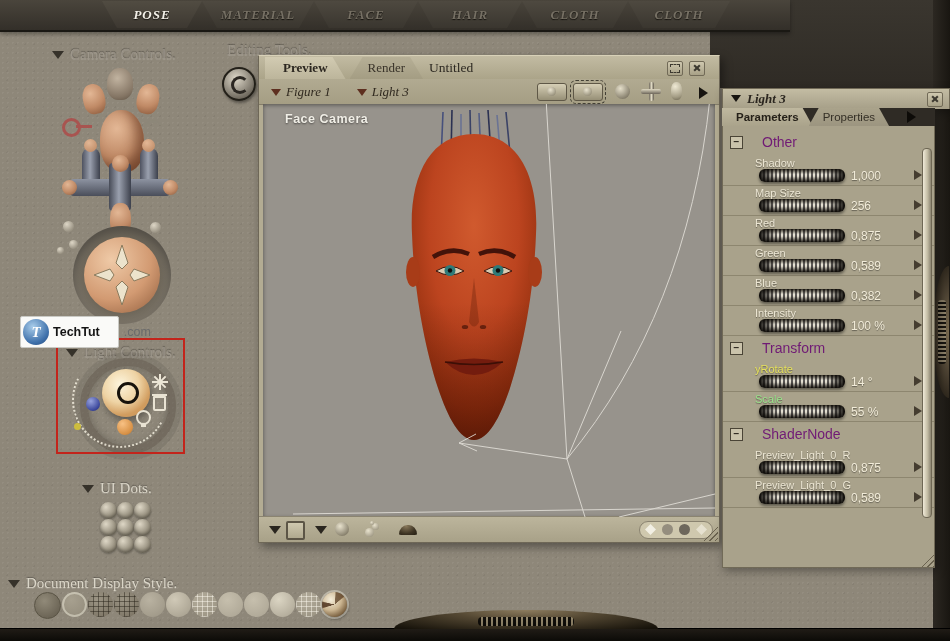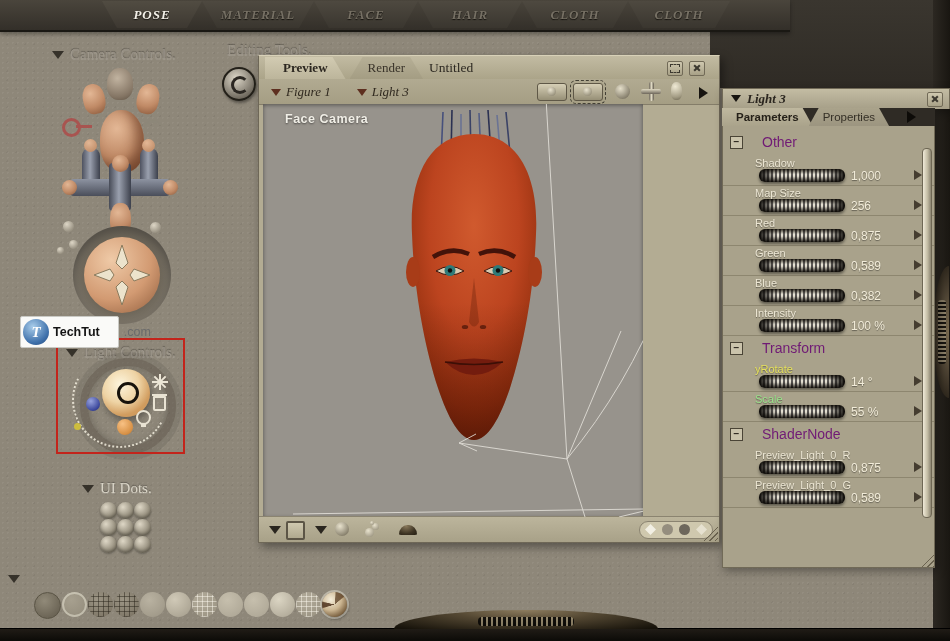--- a/index.html
+++ b/index.html
@@ -199,21 +199,21 @@
   .cross-ic{left:382px;top:3px;width:20px;height:19px;}
   .cross-ic::before{content:'';position:absolute;left:8px;top:0;width:5px;height:19px;border-radius:2px;
     background:linear-gradient(90deg,#6d665a,#ded8c2,#5f584c);}
   .cross-ic::after{content:'';position:absolute;left:0;top:7px;width:20px;height:5px;border-radius:2px;
     background:linear-gradient(#ded8c2,#6d665a);}
   .finger-ic{left:412px;top:3px;width:11px;height:18px;border-radius:45% 45% 40% 40%;
     background:radial-gradient(circle at 38% 25%,#efe9d4,#a39c84 70%,#6d6652);}
   .more-tri{left:440px;top:8px;width:0;height:0;border-top:6px solid transparent;
     border-bottom:6px solid transparent;border-left:9px solid #17140f;position:absolute;cursor:pointer;}
 
-  .viewport{position:absolute;left:4px;top:48px;width:380px;height:413px;background:#97938c;
+  .viewport{position:absolute;left:4px;top:48px;width:452px;height:413px;background:#97938c;
     box-shadow:inset 0 1px 4px rgba(0,0,0,.45);overflow:hidden;}
   .cam-label{position:absolute;left:22px;top:8px;font:bold 12.5px "Liberation Sans",sans-serif;
     color:#f0eee6;text-shadow:0 1px 2px rgba(0,0,0,.5);letter-spacing:.5px;z-index:3;}
   .headsvg{position:absolute;left:126px;top:6px;z-index:1;}
   .wiresvg{position:absolute;left:0;top:0;z-index:2;}
 
   .doc-bottombar{position:absolute;left:0;bottom:0;width:100%;height:25px;
     background:linear-gradient(#bcb59c,#a8a188);border-top:1px solid #8b8470;}
   .bb{position:absolute;cursor:pointer;}
   .bb-tri{width:0;height:0;border-left:6px solid transparent;border-right:6px solid transparent;
@@ -393,20 +393,21 @@
       <div class="uidot"></div>
       <div class="uidot"></div>
       <div class="uidot"></div>
       <div class="uidot"></div>
       <div class="uidot"></div>
       <div class="uidot"></div>
     </div>
 
   <div class="eng-label bright" style="left:8px;top:575px;">
     <span class="tri-dn"></span>
+    <span>Document Display Style.</span>
   </div>
   <div id="ds-row">
       <div class="ds ds-solid"></div>
       <div class="ds ds-outline"></div>
       <div class="ds ds-wire"></div>
       <div class="ds ds-wire"></div>
       <div class="ds ds-faint"></div>
       <div class="ds ds-faint-sh"></div>
       <div class="ds ds-wire-lt"></div>
       <div class="ds ds-flat"></div>

